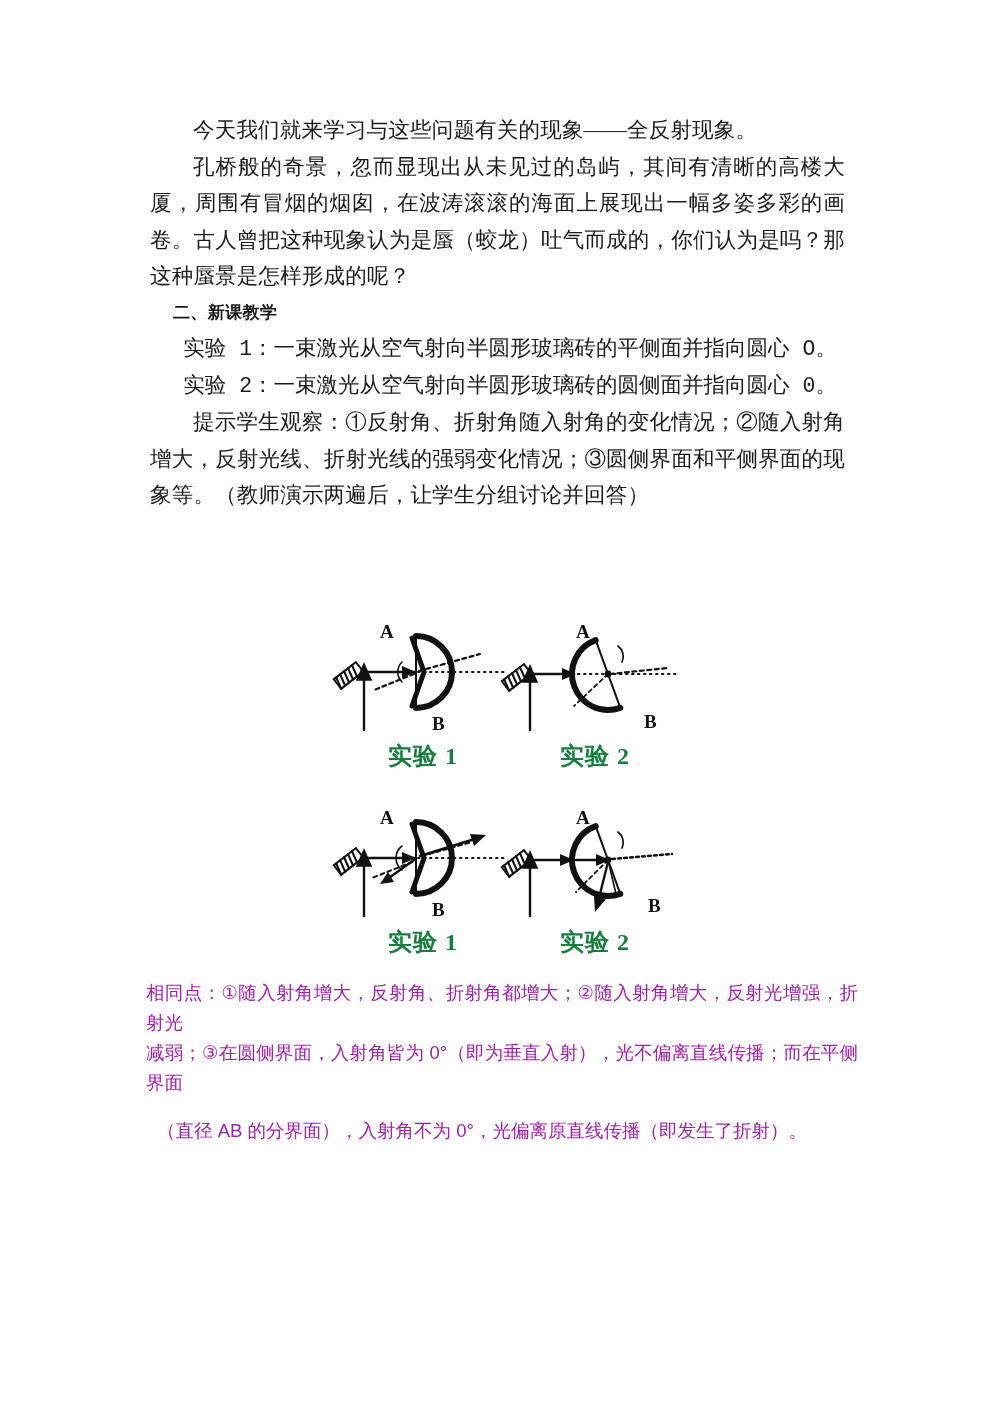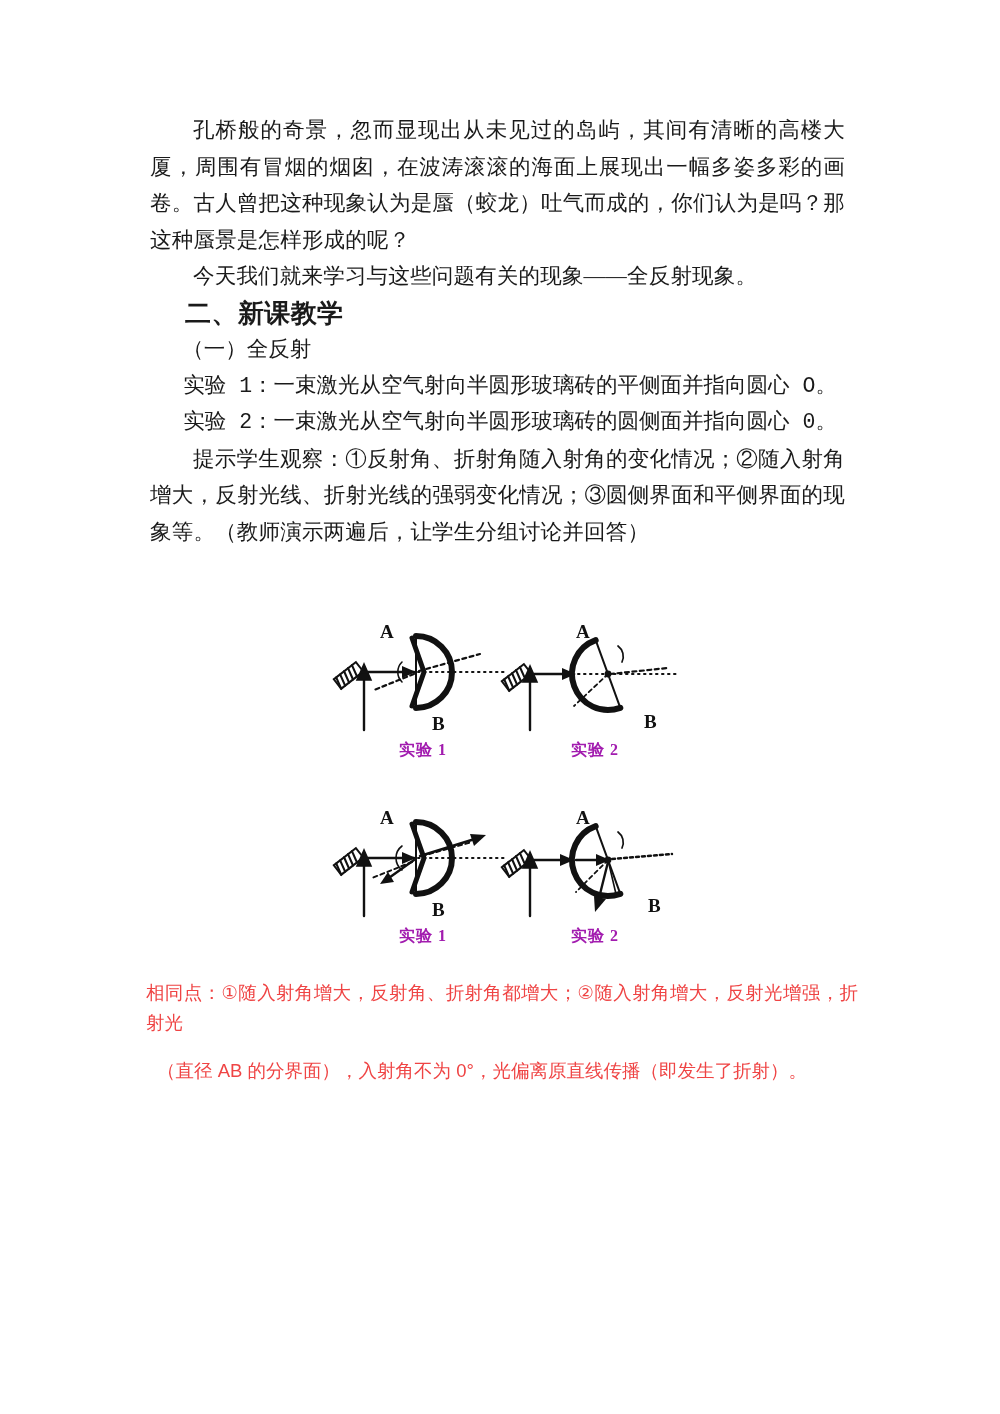--- a/index.html
+++ b/index.html
@@ -34,21 +34,21 @@
     line-height: 36.5px;
     text-align: justify;
     text-justify: inter-ideograph;
     letter-spacing: 0.2px;
   }
   p.indent {
     text-indent: 2em;
   }
   p.heading {
     margin: 0;
-    font-size: 26px;
+    font-size: 17px;
     line-height: 36.5px;
     font-weight: bold;
     text-indent: 1.35em;
     font-family: "Liberation Sans", "DejaVu Sans", sans-serif;
     letter-spacing: 0.4px;
   }
   p.subheading {
     margin: 0;
     font-size: 21.5px;
     line-height: 36.5px;
@@ -83,61 +83,60 @@
   .fig-svg {
     position: absolute;
     left: 0; top: 0;
   }
   .fig-caption {
     position: absolute;
     top: 122px;
     left: 0;
     width: 190px;
     text-align: center;
-    font-size: 16px;
+    font-size: 24px;
     font-weight: bold;
     font-family: "Liberation Serif", "DejaVu Serif", serif;
-    color: #a21caf;
+    color: #15803d;
     letter-spacing: 1px;
   }
 
   
   .closing {
     position: absolute;
     left: 146px;
     top: 978px;
     width: 712px;
   }
   .closing p {
     margin: 0;
     font-size: 18.5px;
     line-height: 30px;
     text-align: justify;
     text-justify: inter-ideograph;
     font-family: "Liberation Sans", "DejaVu Sans", sans-serif;
-    color: #ef4444;
+    color: #a21caf;
   }
   .closing p.cont {
     text-indent: 0;
   }
   .closing p.hang {
     text-indent: 0.6em;
     margin-top: 18px;
   }
 </style>
 </head>
 <body>
 
 <div class="page">
 
   <div class="doc-body">
+    <p class="para indent">今天我们就来学习与这些问题有关的现象——全反射现象。</p>
     <p class="para indent">孔桥般的奇景，忽而显现出从未见过的岛屿，其间有清晰的高楼大厦，周围有冒烟的烟囱，在波涛滚滚的海面上展现出一幅多姿多彩的画卷。古人曾把这种现象认为是蜃（蛟龙）吐气而成的，你们认为是吗？那这种蜃景是怎样形成的呢？</p>
-    <p class="para indent">今天我们就来学习与这些问题有关的现象——全反射现象。</p>
     <p class="heading">二、新课教学</p>
-    <p class="subheading">（一）全反射</p>
     <p class="exp-line">实验 1：一束激光从空气射向半圆形玻璃砖的平侧面并指向圆心 O。</p>
     <p class="exp-line">实验 2：一束激光从空气射向半圆形玻璃砖的圆侧面并指向圆心 0。</p>
     <p class="para indent">提示学生观察：①反射角、折射角随入射角的变化情况；②随入射角增大，反射光线、折射光线的强弱变化情况；③圆侧界面和平侧界面的现象等。（教师演示两遍后，让学生分组讨论并回答）</p>
   </div>
 
   <div class="figure-block">
 
     <div class="fig-row">
 
       <div class="fig-cell left">
@@ -294,16 +293,17 @@
           <text x="76" y="20" font-family="'Liberation Serif', serif" font-size="19" font-weight="bold" fill="#111">A</text>
           <text x="148" y="108" font-family="'Liberation Serif', serif" font-size="19" font-weight="bold" fill="#111">B</text>
         </svg>
         <div class="fig-caption">实验 2</div>
       </div>
     </div>
   </div>
 
   <div class="closing">
     <p class="cont">相同点：①随入射角增大，反射角、折射角都增大；②随入射角增大，反射光增强，折射光</p>
+    <p class="cont">减弱；③在圆侧界面，入射角皆为 0°（即为垂直入射），光不偏离直线传播；而在平侧界面</p>
     <p class="hang">（直径 AB 的分界面），入射角不为 0°，光偏离原直线传播（即发生了折射）。</p>
   </div>
 
 </div>
 
 </body></html>

